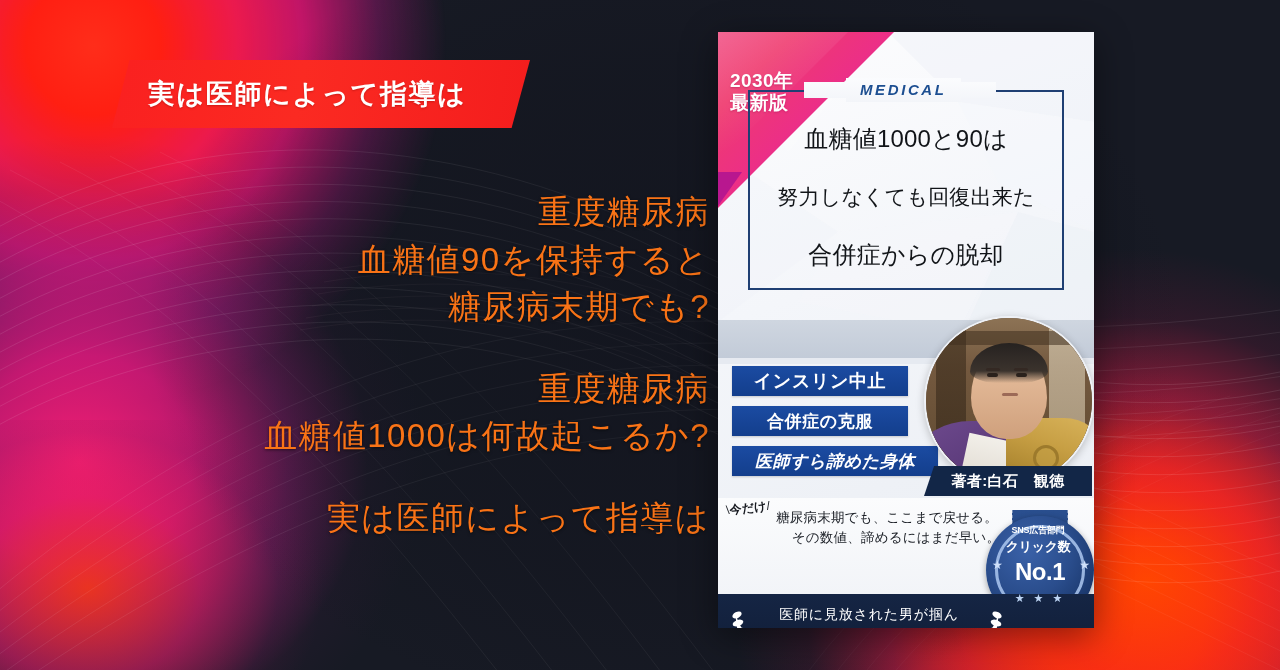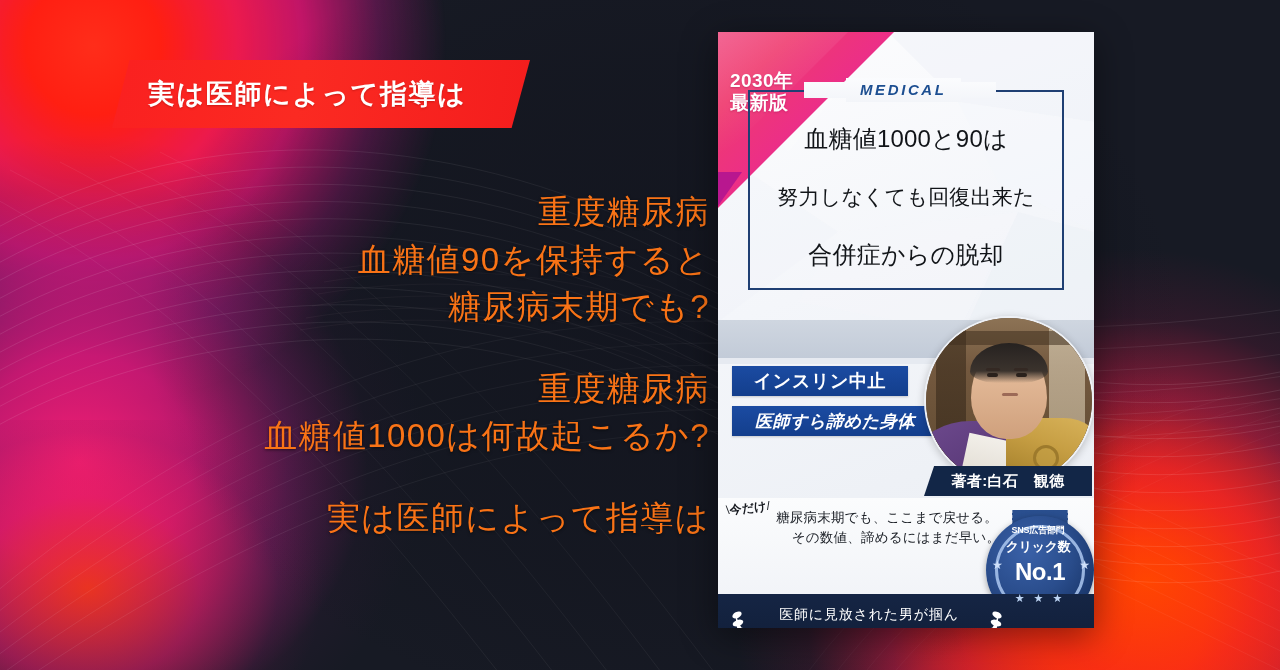--- a/index.html
+++ b/index.html
@@ -602,20 +602,21 @@
       <span class="title-line t1">血糖値1000と90は</span>
       <span class="title-line t2">努力しなくても回復出来た</span>
       <span class="title-line t3">合併症からの脱却</span>
     </div>
 
     <div class="gray-strip"></div>
     <div class="gray-strip2"></div>
 
     <div class="bullets">
       <div class="bullet b1">インスリン中止</div>
+      <div class="bullet b2">合併症の克服</div>
       <div class="bullet b3">医師すら諦めた身体</div>
     </div>
 
     <div class="portrait">
       <div class="portrait-bg"></div>
       <div class="p-wood-l"></div>
       <div class="p-wood-r"></div>
       <div class="p-lintel"></div>
       <div class="p-robe-purple"></div>
       <div class="p-robe-white"></div>

